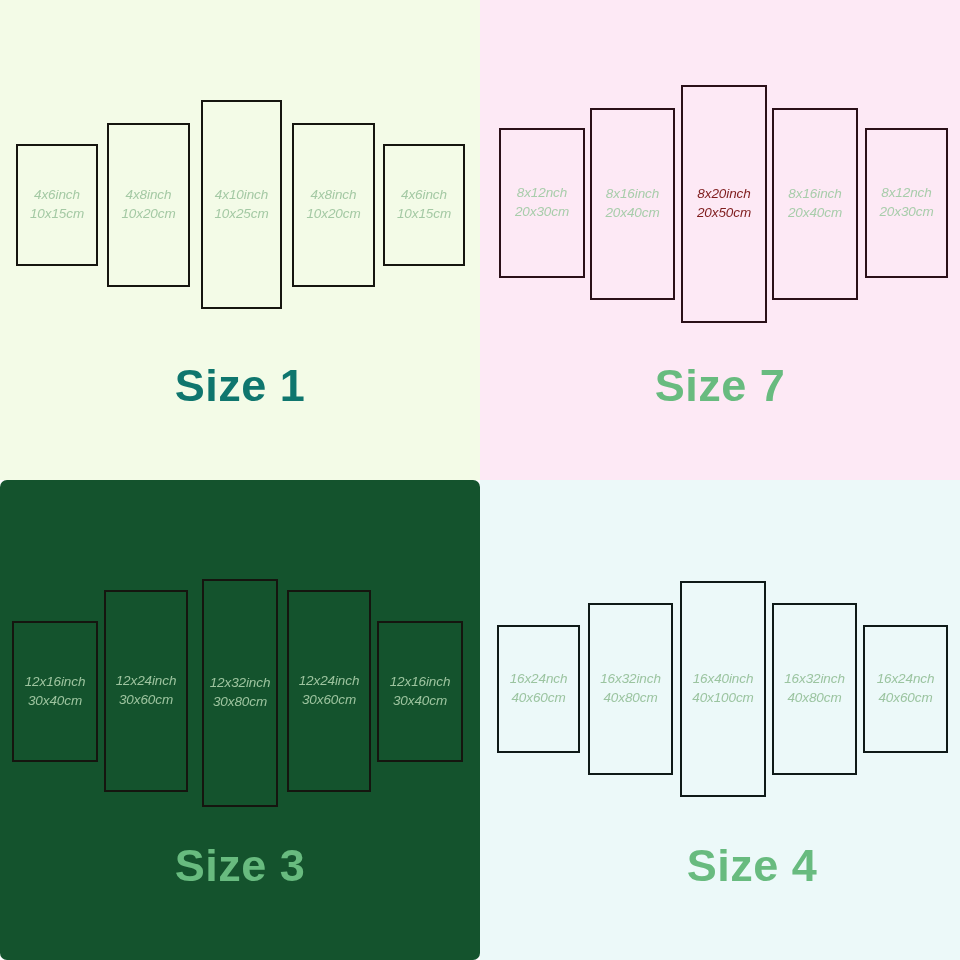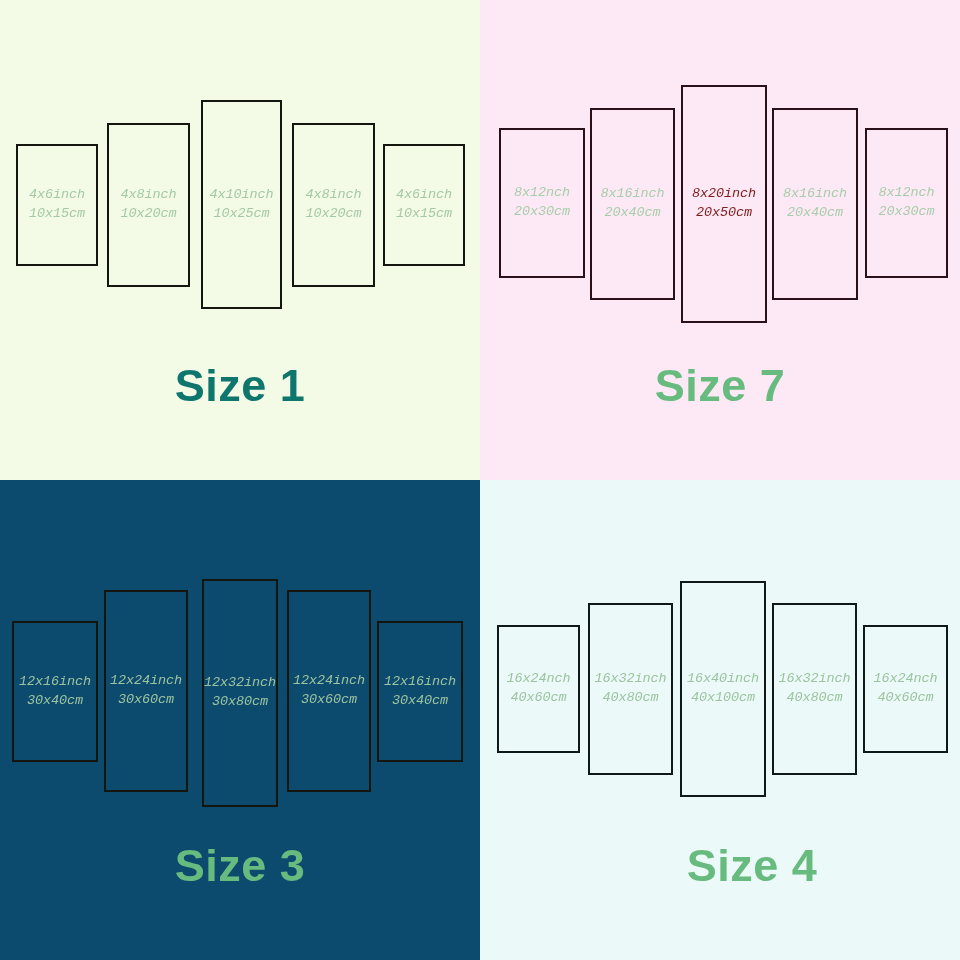--- a/index.html
+++ b/index.html
@@ -38,21 +38,21 @@
   }
   .panel {
     position: absolute;
     box-sizing: border-box;
     background: transparent;
     display: flex;
     align-items: center;
     justify-content: center;
   }
   .panel-label {
-    font-family: Liberation Mono, monospace;
+    font-family: Liberation Sans, sans-serif;
     font-style: italic;
     font-weight: 400;
     font-size: 13.5px;
     line-height: 1.38;
     text-align: center;
     white-space: nowrap;
     letter-spacing: -0.1px;
     position: relative;
     z-index: 3;
   }
@@ -115,21 +115,21 @@
         <div class="panel" style="left: 292px; top: 108px; width: 86px; height: 192px; border: 2.2px solid rgb(42, 16, 24);">
           <div class="panel-label" style="color: rgb(168, 205, 171);"><span>8x16inch</span><span class="row-2">20x40cm</span></div>
         </div>
         <div class="panel" style="left: 385px; top: 128px; width: 83px; height: 150px; border: 2.2px solid rgb(42, 16, 24);">
           <div class="panel-label" style="color: rgb(168, 205, 171);"><span>8x12nch</span><span class="row-2">20x30cm</span></div>
         </div>
       </div>
     <div class="size-caption" style="color: rgb(104, 187, 127);">Size 7</div>
   </div>
 
-  <div class="quadrant" id="quad-3" style="background: #0c4a6e;">
+  <div class="quadrant" id="quad-3" style="background: #14532d; border-radius: 7px;">
     <div class="panel-stage">
         <div class="panel" style="left: 12px; top: 141px; width: 86px; height: 141px; border: 2.6px solid rgb(21, 21, 15);">
           <div class="panel-label" style="color: rgb(157, 196, 159);"><span>12x16inch</span><span class="row-2">30x40cm</span></div>
         </div>
         <div class="panel" style="left: 104px; top: 110px; width: 84px; height: 202px; border: 2.6px solid rgb(21, 21, 15);">
           <div class="panel-label" style="color: rgb(157, 196, 159);"><span>12x24inch</span><span class="row-2">30x60cm</span></div>
         </div>
         <div class="panel" style="left: 202px; top: 99px; width: 76px; height: 228px; border: 2.6px solid rgb(21, 21, 15);">
           <div class="panel-label" style="color: rgb(157, 196, 159);"><span>12x32inch</span><span class="row-2">30x80cm</span></div>
         </div>

